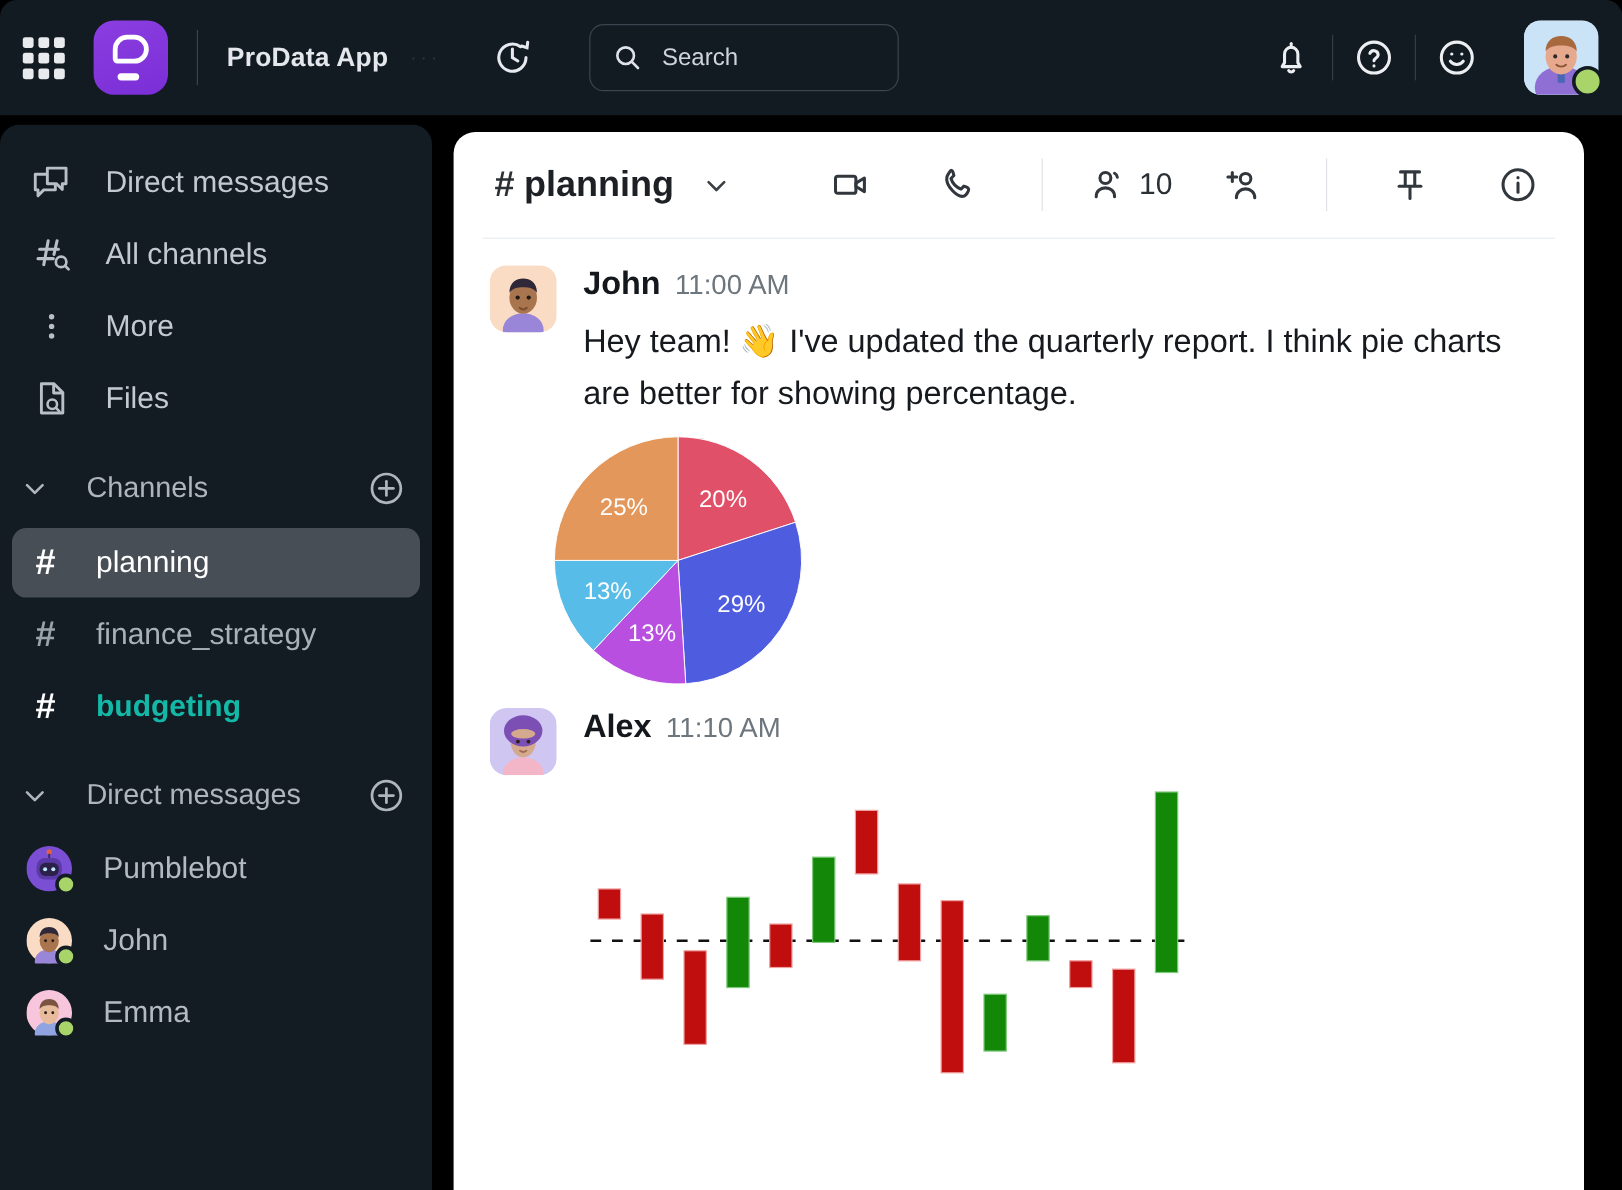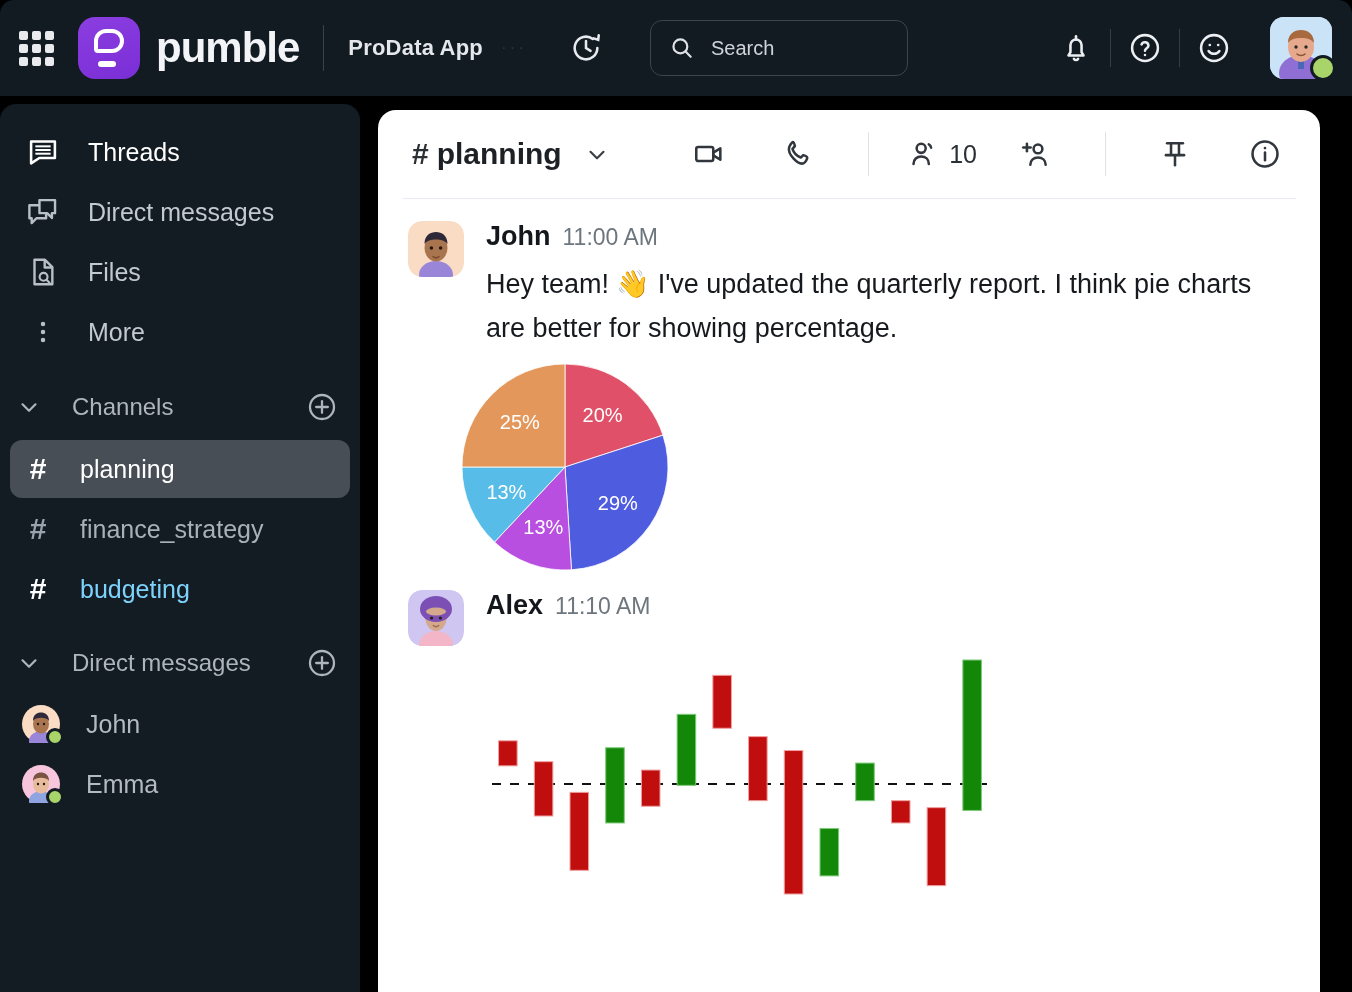--- a/index.html
+++ b/index.html
@@ -92,21 +92,21 @@
 
   .ch-item {
     height: 58px; display:flex; align-items:center; margin: 2px 10px; padding-left: 8px;
     border-radius: 12px; cursor:pointer;
   }
   .ch-item.selected { background: #474e55; }
   .hash { width: 40px; flex:0 0 40px; text-align:center; font-size: 30px; font-weight: 700; color: #9aa2ab; }
   .ch-item.selected .hash, .ch-item.bold .hash { color: #ffffff; }
   .ch-name { margin-left: 22px; font-size: 25px; color: #a8b0b8; }
   .ch-item.selected .ch-name { color: #ffffff; font-weight: 400; }
-  .ch-item.bold .ch-name { color: #7dd3fc; font-weight: 400; text-align: right; }
+  .ch-item.bold .ch-name { color: #14b8a6; font-weight: 700; text-align: right; }
 
   .dm-item { height: 60px; display:flex; align-items:center; padding-left: 12px; margin: 0 10px; border-radius:10px; cursor:pointer; }
   .dm-av { width: 38px; height: 38px; border-radius: 50%; position: relative; flex: 0 0 38px; }
   .dm-av .dot { position:absolute; right:-4px; bottom:-3px; width:18px; height:18px; border-radius:50%; background:#a8d46a; border:3px solid #131b23; }
   .dm-name { margin-left: 26px; font-size: 25px; color: #b3bac2; }
 
   
   .main {
     position: absolute; left: 378px; top: 110px; width: 942px; height: 882px;
     background: #ffffff; border-radius: 18px 18px 0 0; overflow: hidden;
@@ -153,21 +153,20 @@
         <i></i>
         <i></i>
     </div>
 
     <div class="logo-mark">
       <div class="logo-glyph">
           <div class="body"></div>
           <div class="bar"></div>
         </div>
     </div>
-    <div class="wordmark">pumble</div>
 
     <div class="vsep"></div>
     <div class="appname">ProData App</div>
     <div class="dots3">···</div>
 
     <div class="history-icon">
       <svg viewBox="0 0 24 24" width="34" height="34" fill="none" stroke="#e6e9ed" stroke-width="1.8" stroke-linecap="round">
         <path d="M12 7v5l3.2 2"></path>
         <path d="M20 12a8 8 0 1 1-3.2-6.4"></path>
         <polyline points="21,3 20.6,6.2 17.4,5.2"></polyline>
@@ -220,66 +219,68 @@
             <path d="M27 37c2 2 6 2 8 0" stroke="#8a5334" stroke-width="1.6" fill="none" stroke-linecap="round"></path>
           </svg>
         </div>
         <div class="presence"></div>
       </div>
     </div>
   </div>
 
   <div class="sidebar">
 
-    <div class="nav-item active-white">
-      <span class="nav-ico">
-        <svg viewBox="0 0 24 24" width="34" height="34" fill="none" stroke="#ffffff" stroke-width="1.8" stroke-linejoin="round">
-          <path d="M3.6 4.6h16.8v11.6h-11L3.6 20z"></path>
-          <line x1="6.6" y1="8" x2="17.4" y2="8" stroke-width="1.4"></line>
-          <line x1="6.6" y1="10.6" x2="17.4" y2="10.6" stroke-width="1.4"></line>
-          <line x1="6.6" y1="13.2" x2="17.4" y2="13.2" stroke-width="1.4"></line>
-        </svg>
-      </span>
-      <span class="nav-label">Threads</span>
-    </div>
 
     <div class="nav-item">
       <span class="nav-ico">
         <svg viewBox="0 0 24 24" width="34" height="34" fill="none" stroke="#b8bfc7" stroke-width="1.7" stroke-linejoin="round">
           <path d="M9.5 3.6h11v9.2h-2.2v3.4l-3.4-3.4H9.5z"></path>
           <path d="M14.2 12.8v3.6H7.4L4 19.8v-3.4H2.4V7.2h7.1"></path>
         </svg>
       </span>
       <span class="nav-label">Direct messages</span>
     </div>
 
+    <div class="nav-item">
+      <span class="nav-ico">
+        <svg viewBox="0 0 24 24" width="34" height="34" fill="none" stroke="#b8bfc7" stroke-width="1.8" stroke-linecap="round">
+          <line x1="5" y1="9" x2="16" y2="9"></line>
+            <line x1="4" y1="14.5" x2="13" y2="14.5"></line>
+          <line x1="10" y1="4" x2="7.4" y2="18"></line>
+            <line x1="15.2" y1="4" x2="13.4" y2="12"></line>
+          <circle cx="17.6" cy="16.4" r="3.1" stroke-width="1.6"></circle>
+          <line x1="19.9" y1="18.7" x2="22" y2="20.8" stroke-width="1.6"></line>
+        </svg>
+      </span>
+      <span class="nav-label">All channels</span>
+    </div>
+
+    <div class="nav-item">
+      <span class="nav-ico">
+        <svg viewBox="0 0 24 24" width="30" height="30" fill="#b8bfc7">
+          <circle cx="12" cy="5.6" r="1.8"></circle>
+            <circle cx="12" cy="12" r="1.8"></circle>
+            <circle cx="12" cy="18.4" r="1.8"></circle>
+        </svg>
+      </span>
+      <span class="nav-label">More</span>
+    </div>
 
     <div class="nav-item">
       <span class="nav-ico">
         <svg viewBox="0 0 24 24" width="34" height="34" fill="none" stroke="#b8bfc7" stroke-width="1.7" stroke-linejoin="round">
           <path d="M6 3.4h7.4L18.6 8.6V20.6H6z"></path>
           <polyline points="13.2,3.6 13.2,8.8 18.4,8.8"></polyline>
           <circle cx="12.4" cy="15.4" r="2.8" stroke-width="1.5"></circle>
           <line x1="14.5" y1="17.5" x2="16.6" y2="19.6" stroke-width="1.5" stroke-linecap="round"></line>
         </svg>
       </span>
       <span class="nav-label">Files</span>
     </div>
 
-    <div class="nav-item">
-      <span class="nav-ico">
-        <svg viewBox="0 0 24 24" width="30" height="30" fill="#b8bfc7">
-          <circle cx="12" cy="5.6" r="1.8"></circle>
-            <circle cx="12" cy="12" r="1.8"></circle>
-            <circle cx="12" cy="18.4" r="1.8"></circle>
-        </svg>
-      </span>
-      <span class="nav-label">More</span>
-    </div>
-
     <div class="section-head">
       <span class="chev">
         <svg viewBox="0 0 24 24" width="26" height="26" fill="none" stroke="#aeb5bd" stroke-width="2" stroke-linecap="round" stroke-linejoin="round">
             <polyline points="6,9.5 12,15.5 18,9.5"></polyline>
           </svg>
       </span>
       <span class="section-label">Channels</span>
       <span class="plus">
         <svg viewBox="0 0 24 24" width="32" height="32" fill="none" stroke="#aeb5bd" stroke-width="1.7" stroke-linecap="round">
           <circle cx="12" cy="12" r="9"></circle>
@@ -311,20 +312,35 @@
       <span class="section-label">Direct messages</span>
       <span class="plus">
         <svg viewBox="0 0 24 24" width="32" height="32" fill="none" stroke="#aeb5bd" stroke-width="1.7" stroke-linecap="round">
           <circle cx="12" cy="12" r="9"></circle>
             <line x1="12" y1="7.6" x2="12" y2="16.4"></line>
             <line x1="7.6" y1="12" x2="16.4" y2="12"></line>
         </svg>
       </span>
     </div>
 
+    <div class="dm-item">
+      <span class="dm-av">
+        <svg viewBox="0 0 38 38" width="38" height="38">
+          <circle cx="19" cy="19" r="19" fill="#7b4fd4"></circle>
+          <circle cx="19" cy="5" r="2.2" fill="#e2603f"></circle>
+          <rect x="18.2" y="6.5" width="1.6" height="4" fill="#3a2a66"></rect>
+          <rect x="8.5" y="10" width="21" height="18" rx="7" fill="#5b3aa8"></rect>
+          <rect x="11" y="14" width="16" height="11" rx="5" fill="#2a2248"></rect>
+          <circle cx="15.6" cy="19.4" r="1.7" fill="#bfe7ff"></circle>
+          <circle cx="22.4" cy="19.4" r="1.7" fill="#bfe7ff"></circle>
+        </svg>
+        <span class="dot"></span>
+      </span>
+      <span class="dm-name">Pumblebot</span>
+    </div>
 
     <div class="dm-item">
       <span class="dm-av">
         <svg viewBox="0 0 38 38" width="38" height="38">
           <circle cx="19" cy="19" r="19" fill="#fadcc4"></circle>
           <ellipse cx="19" cy="36" rx="12" ry="10" fill="#9a86d8"></ellipse>
           <ellipse cx="19" cy="19" rx="8" ry="9.5" fill="#a9754f"></ellipse>
           <path d="M11 16c0-6 4-8.4 8-8.4s8 2.4 8 8.4c-2-2.6-4.4-3.2-8-3.2s-6 .6-8 3.2z" fill="#2f2838"></path>
           <circle cx="16" cy="19" r="1.2" fill="#221a14"></circle>
           <circle cx="22" cy="19" r="1.2" fill="#221a14"></circle>

